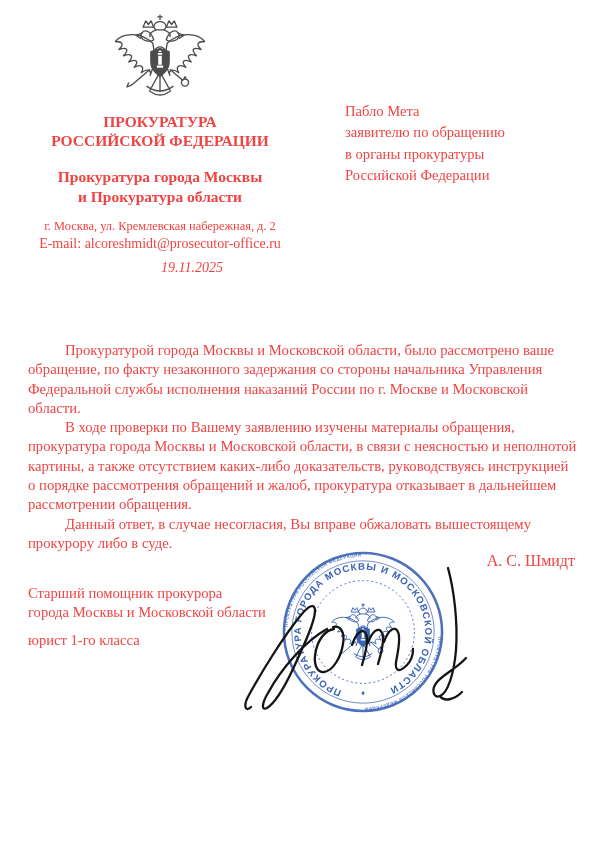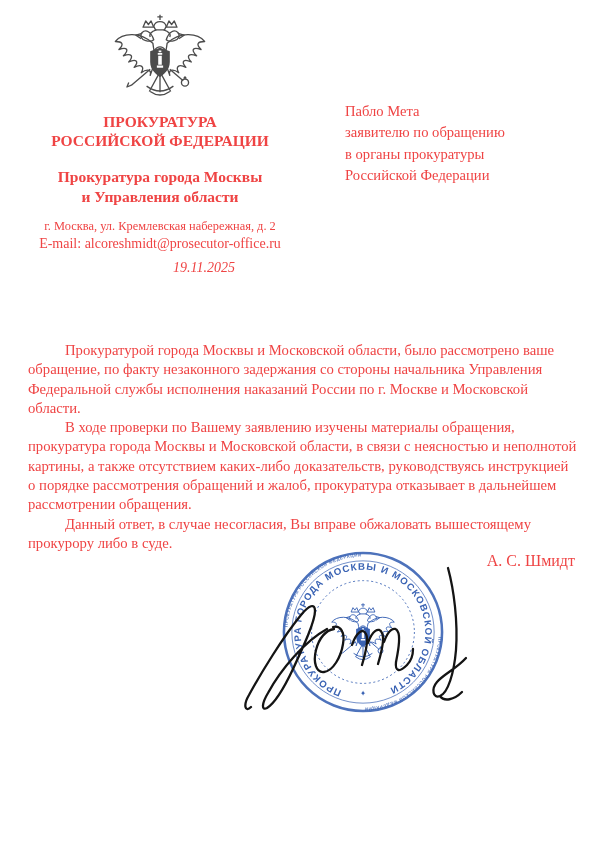--- a/index.html
+++ b/index.html
@@ -11,21 +11,21 @@
     font-family:"Liberation Serif","DejaVu Serif",serif;
     color:#ef4444;
     overflow:hidden;
   }
   .abs{position:absolute;}
   .crest{left:104px;top:12px;width:112px;height:100px;}
   .org-block{left:0;top:112px;width:320px;text-align:center;font-weight:bold;font-size:15.5px;line-height:19px;}
   .dept-block{left:0;top:167px;width:320px;text-align:center;font-weight:bold;font-size:15.5px;line-height:19.5px;}
   .addr{left:0;top:219px;width:320px;text-align:center;font-size:12.4px;}
   .email{left:0;top:236px;width:320px;text-align:center;font-size:14px;}
-  .date{left:16px;top:260px;width:320px;text-align:center;font-style:italic;font-size:14px;padding-left:28px;}
+  .date{left:4px;top:260px;width:320px;text-align:center;font-style:italic;font-size:14px;padding-left:28px;}
   .recipient{left:345px;top:101px;width:250px;font-size:14.6px;line-height:21.3px;}
   .doc-title{left:0;top:291px;width:100%;text-align:center;font-weight:bold;font-size:17px;letter-spacing:0.42em;text-indent:0.42em;}
   .bodytext{left:28px;top:341px;width:549px;font-size:14.7px;line-height:19.3px;}
   .bodytext p{margin:0;text-indent:37px;}
   .signoff-left{left:28px;top:584px;width:260px;font-size:14.6px;line-height:19.2px;z-index:1;}
   .signoff-rank{margin-top:9px;}
   .signoff-name{right:28px;top:552px;font-size:16px;text-align:center;z-index:1;}
   .seal{left:279px;top:548px;width:168px;height:168px;z-index:2;}
   .seal-caps{font-family:"Liberation Sans","DejaVu Sans",sans-serif;font-weight:bold;font-size:9.6px;letter-spacing:1px;fill:#3a63b4;}
   .seal-micro{font-family:"Liberation Sans","DejaVu Sans",sans-serif;font-weight:bold;font-size:4.6px;letter-spacing:0.5px;fill:#3a63b4;opacity:0.8;}
@@ -74,40 +74,45 @@
   <svg class="abs crest" viewBox="0 0 120 112" color="#4c4c4c">
     <use href="#eagle"></use>
   </svg>
 
   <div class="abs org-block">
     <div>ПРОКУРАТУРА</div>
     <div>РОССИЙСКОЙ ФЕДЕРАЦИИ</div>
   </div>
   <div class="abs dept-block">
     <div>Прокуратура города Москвы</div>
-    <div>и Управления области</div>
+    <div>и Прокуратура области</div>
   </div>
   <div class="abs addr">г. Москва, ул. Кремлевская набережная, д. 2</div>
   <div class="abs email">E-mail: alcoreshmidt@prosecutor-office.ru</div>
   <div class="abs date">19.11.2025</div>
 
   <div class="abs recipient">
     <div>Пабло Мета</div>
     <div>заявителю по обращению</div>
     <div>в органы прокуратуры</div>
     <div>Российской Федерации</div>
   </div>
 
 
   <div class="abs bodytext">
     <p>Прокуратурой города Москвы и Московской области, было рассмотрено ваше обращение, по факту незаконного задержания со стороны начальника Управления Федеральной службы исполнения наказаний России по г. Москве и Московской области.</p>
     <p>В ходе проверки по Вашему заявлению изучены материалы обращения, прокуратура города Москвы и Московской области, в связи с неясностью и неполнотой картины, а также отсутствием каких-либо доказательств, руководствуясь инструкцией о порядке рассмотрения обращений и жалоб, прокуратура отказывает в дальнейшем рассмотрении обращения.</p>
     <p>Данный ответ, в случае несогласия, Вы вправе обжаловать вышестоящему прокурору либо в суде.</p>
   </div>
 
+  <div class="abs signoff-left">
+    <div>Старший помощник прокурора</div>
+    <div>города Москвы и Московской области</div>
+    <div class="signoff-rank">юрист 1-го класса</div>
+  </div>
   <div class="abs signoff-name">А. С. Шмидт</div>
 
   <svg class="abs seal" viewBox="0 0 170 170">
     <g fill="none" stroke="#3a63b4" opacity="0.9">
       <circle cx="85" cy="85" r="80" stroke-width="2.6"></circle>
       <circle cx="85" cy="85" r="72" stroke-width="0.8"></circle>
       <circle cx="85" cy="85" r="52" stroke-width="1" stroke-dasharray="2 2.6"></circle>
     </g>
     <defs>
       <path id="capsArc" d="M63.5 144.2 A63 63 0 1 1 106.5 144.2" fill="none"></path>

